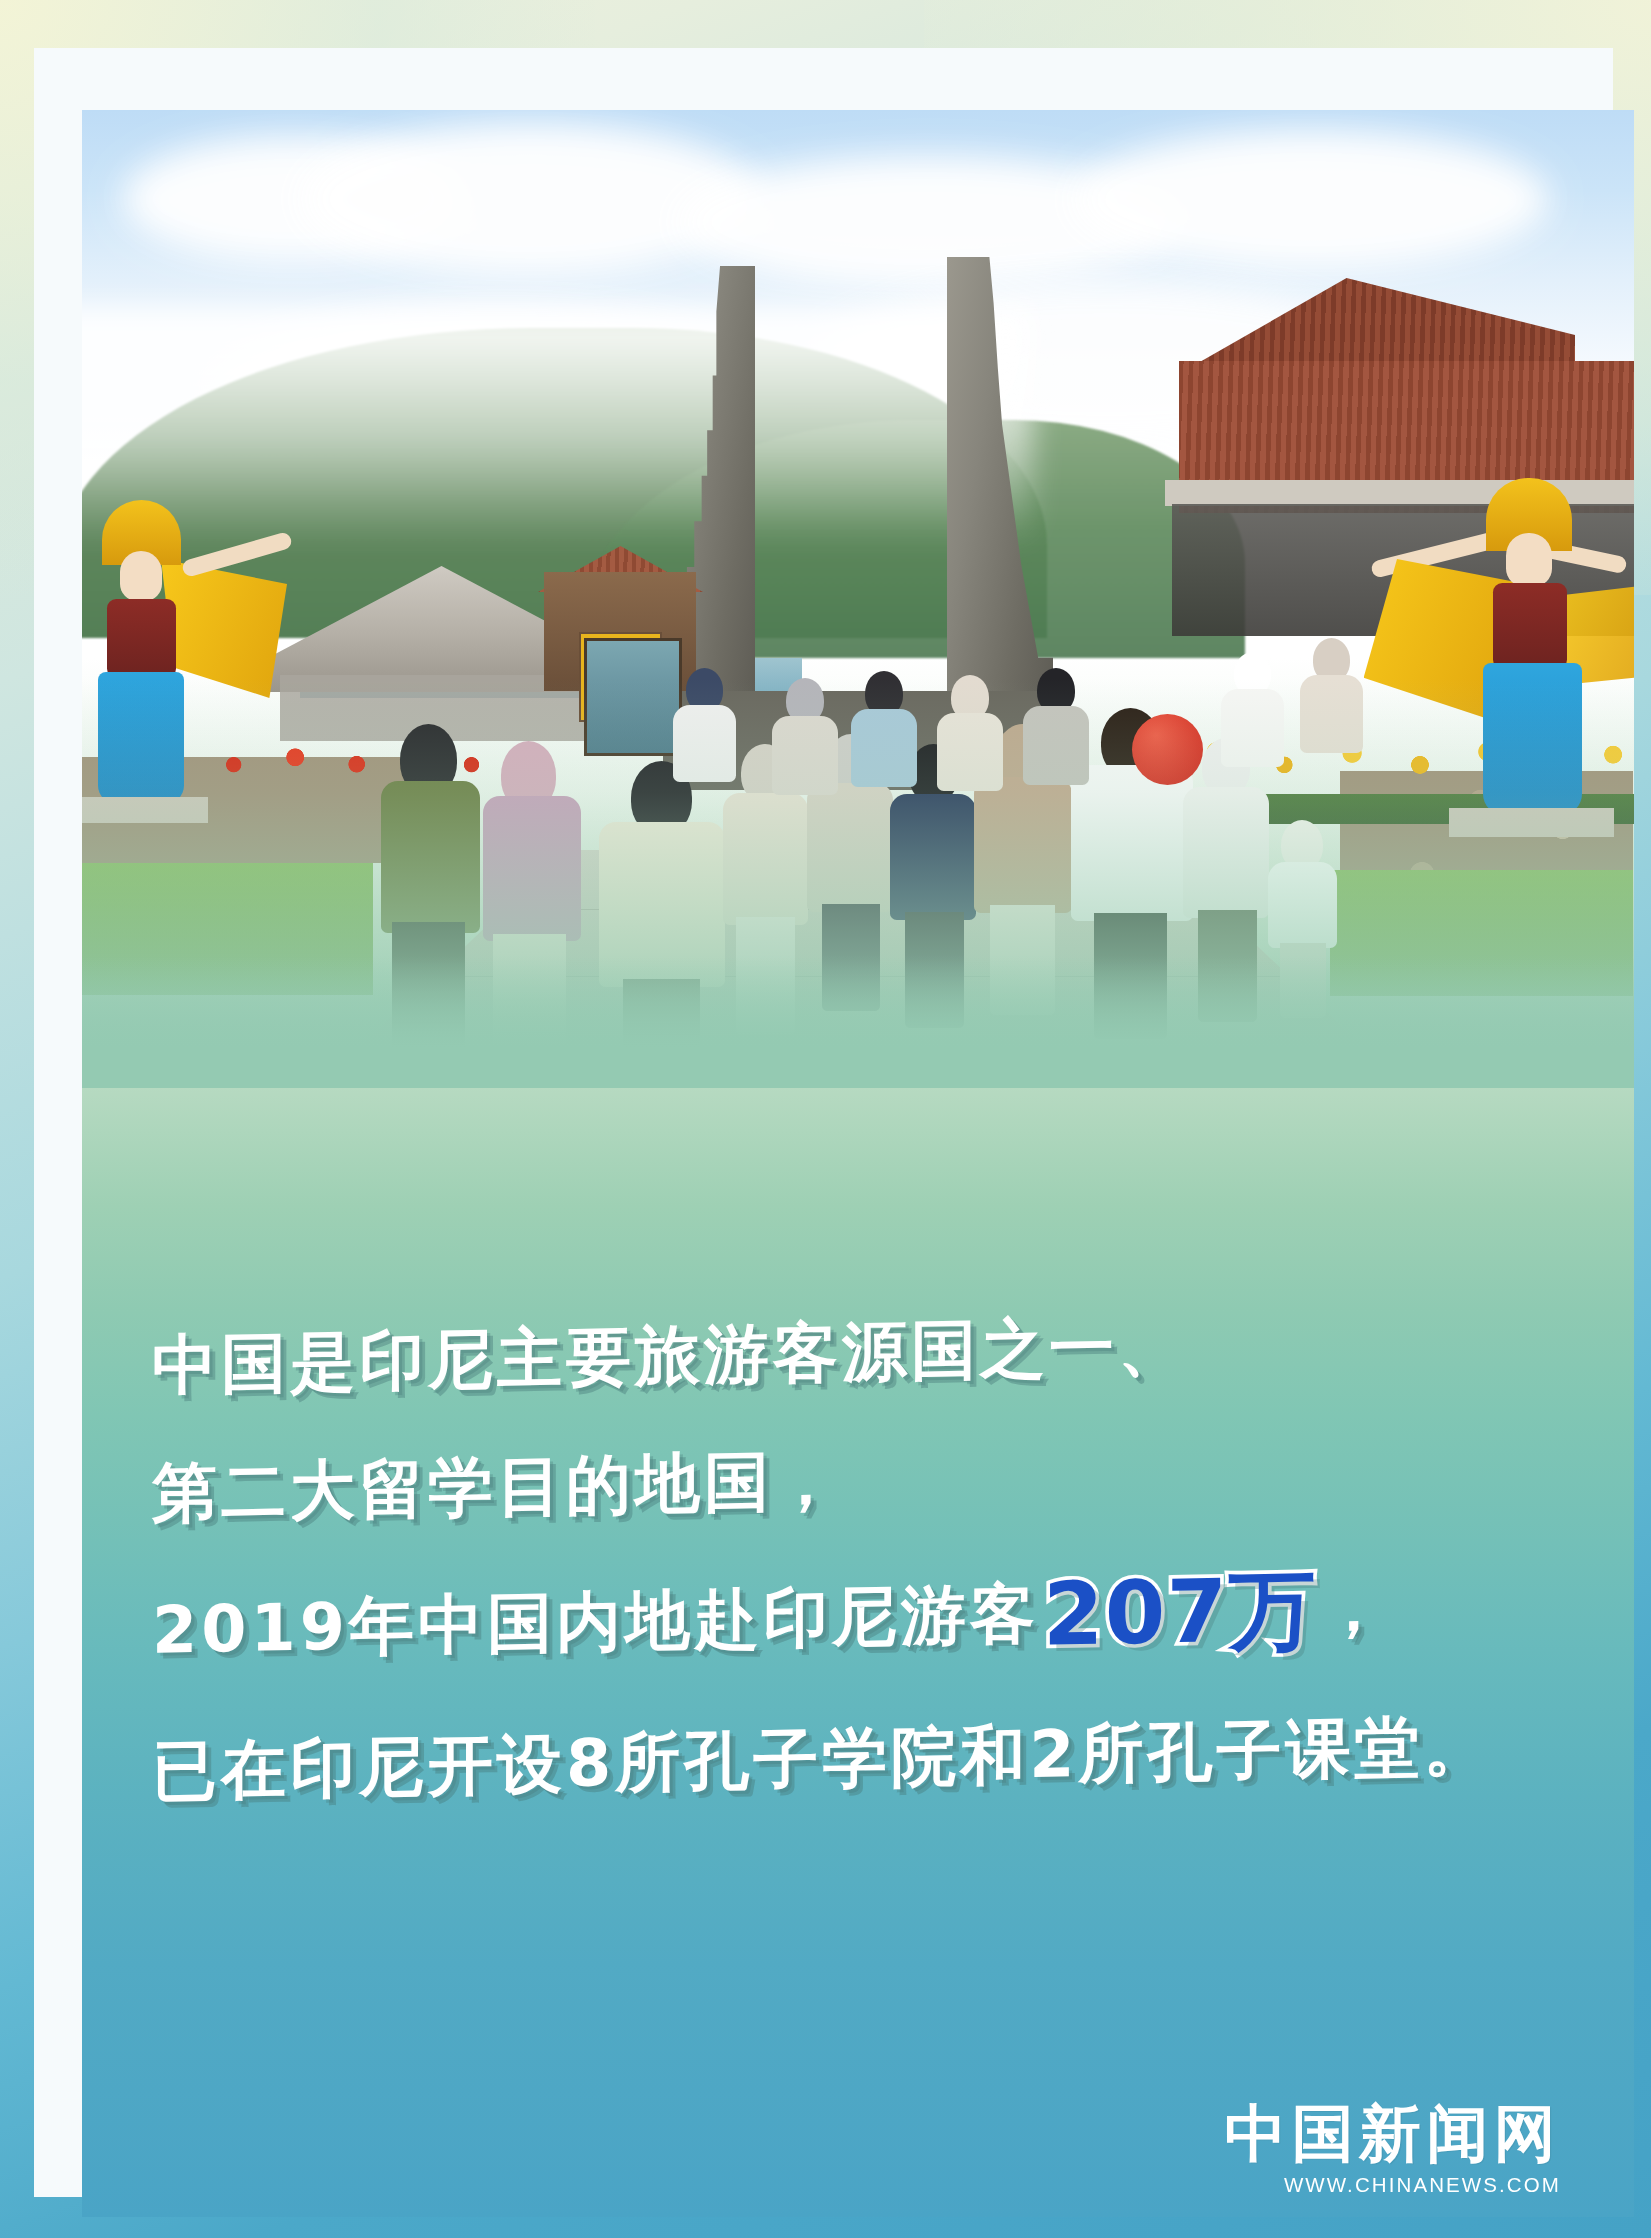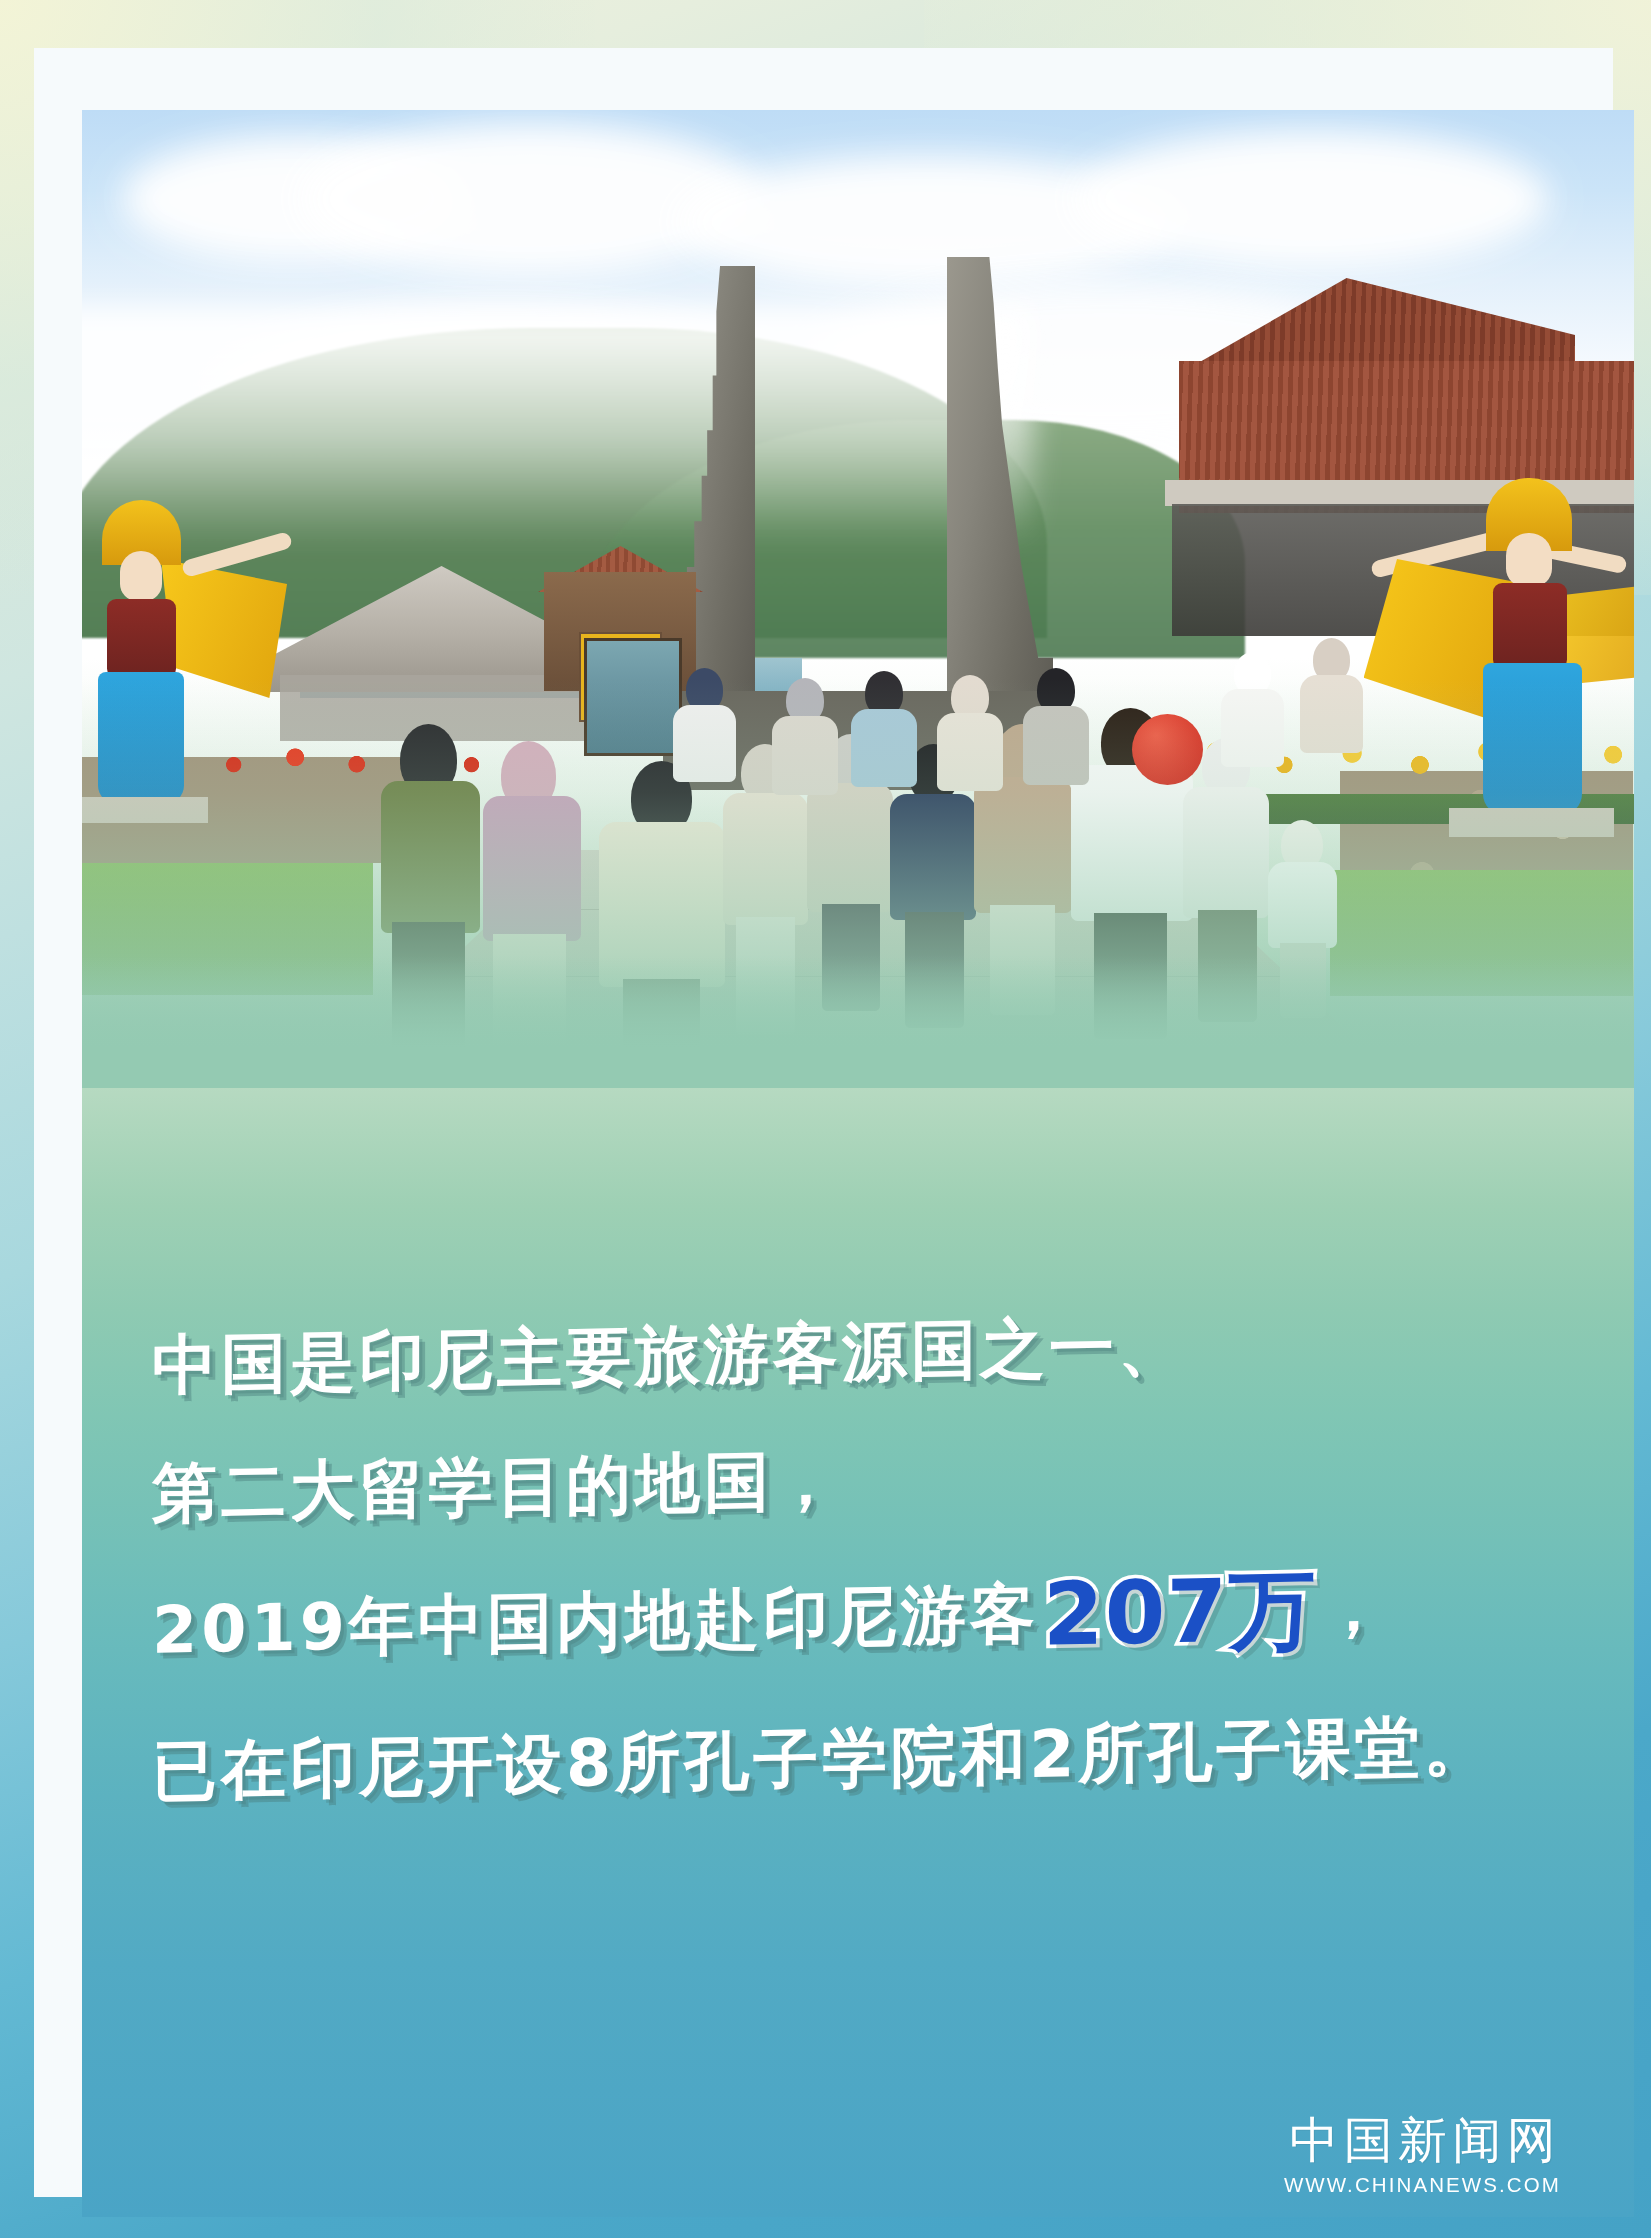--- a/index.html
+++ b/index.html
@@ -269,21 +269,21 @@
     vertical-align:-9.2px;
     margin:0 4px;
   }
 
   
   #logo{
     position:absolute;right:73px;bottom:20px;text-align:right;
   }
   #logo-cn{
     font-family:"DejaVu Sans","Liberation Sans",sans-serif;
-    font-weight:normal;font-size:49px;color:#ffffff;letter-spacing:5.3px;
+    font-weight:bold;font-size:62px;color:#ffffff;letter-spacing:5.3px;
     line-height:1;
     text-shadow:1.3px 1.3px 0 rgba(0,0,0,.05);
   }
   #logo-url{
     font-family:"Liberation Sans","DejaVu Sans",sans-serif;
     font-size:20.5px;color:#ffffff;letter-spacing:2.1px;margin-top:8px;
   }
 </style>
 </head>
 <body>

